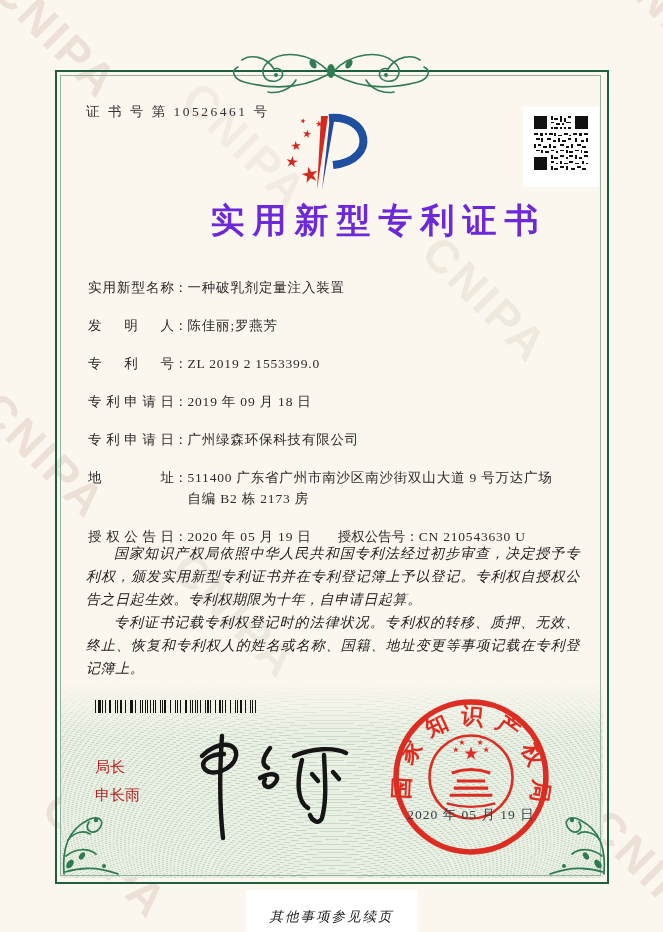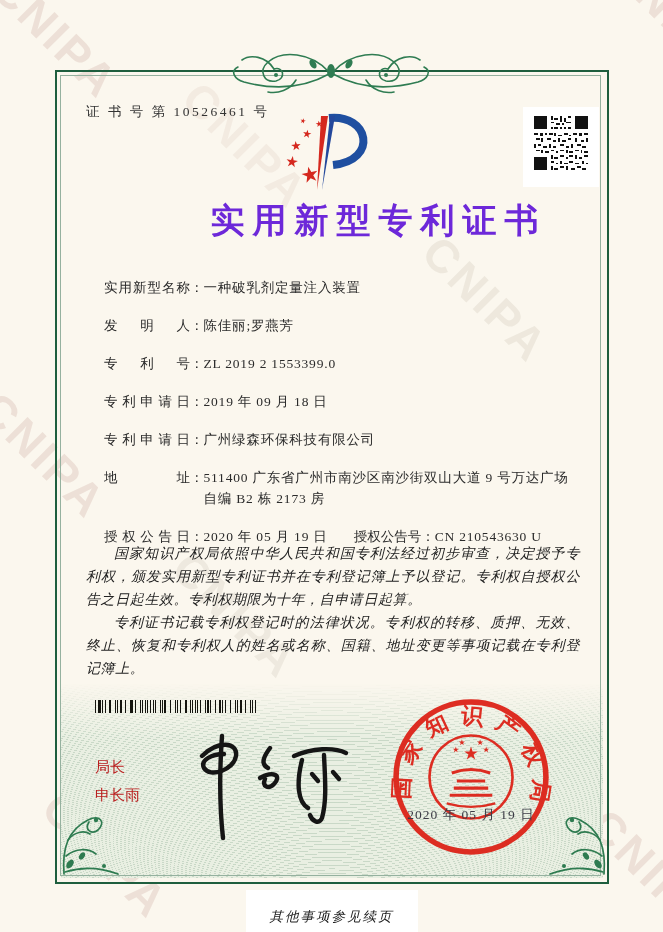--- a/index.html
+++ b/index.html
@@ -32,21 +32,21 @@
   .corner.left{left:58px; top:790px;}
   .corner.right{left:546px; top:790px; transform:scaleX(-1);}
 
   .certno{position:absolute; left:86px; top:103px; font-size:13.5px; letter-spacing:2.5px; color:#333; z-index:5;}
   .logo{position:absolute; left:263px; top:108px; z-index:5;}
   .qrbox{position:absolute; left:523px; top:107px; width:76px; height:80px; background:#fff; z-index:5;
     display:flex; align-items:flex-start; justify-content:center; padding-top:9px; box-sizing:border-box;}
   .title{position:absolute; left:12px; top:198px; width:100%; text-align:center;
     font-size:34px; font-weight:bold; letter-spacing:8px; color:#6d28d9; z-index:5;padding-left:35px;}
 
-  .fields{position:absolute; left:88px; top:277px; width:495px; z-index:5; font-size:13.5px;margin-left:16px;}
+  .fields{position:absolute; left:88px; top:277px; width:495px; z-index:5; font-size:13.5px;}
   .frow{margin-bottom:17px; line-height:21px; white-space:nowrap;}
   .jl{display:inline-block; width:86px; text-align:justify; text-align-last:justify; vertical-align:top;}
   .fcolon{display:inline-block; vertical-align:top;}
   .fval{display:inline-block; letter-spacing:0.8px; vertical-align:top; white-space:normal;}
   .addr .fval{max-width:390px;}
   .g2{margin-left:26px;}
 
   .body-text{position:absolute; left:86px; top:542px; width:494px; z-index:5;}
   .body-text p{margin:0; font-size:14px; line-height:23px; letter-spacing:0.6px;
     text-indent:2em; text-align:justify; font-style:italic; color:#222;}

